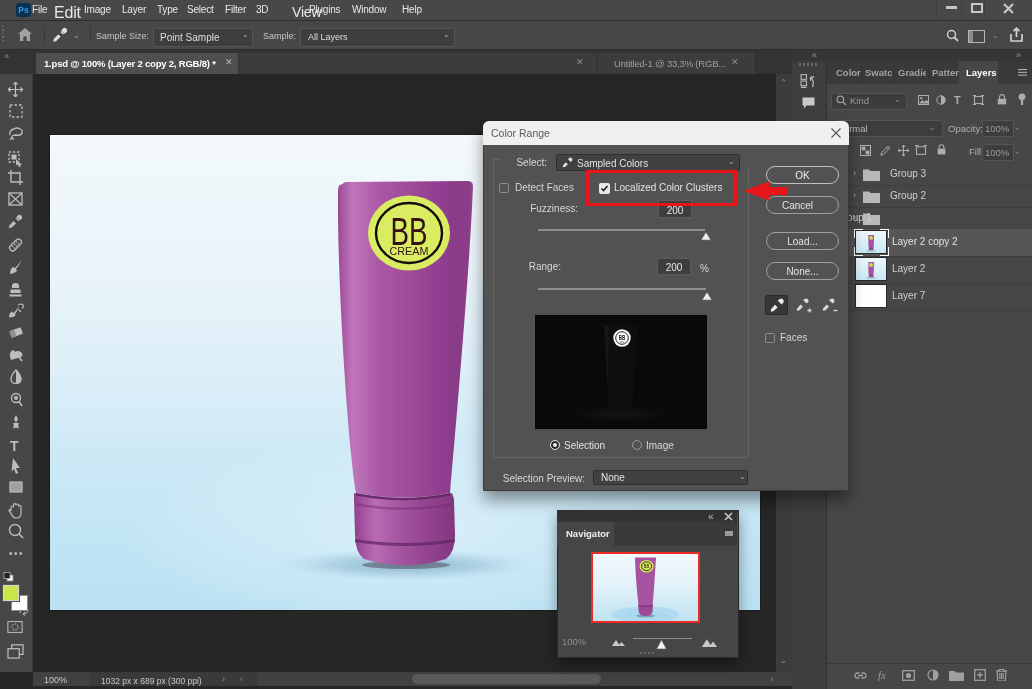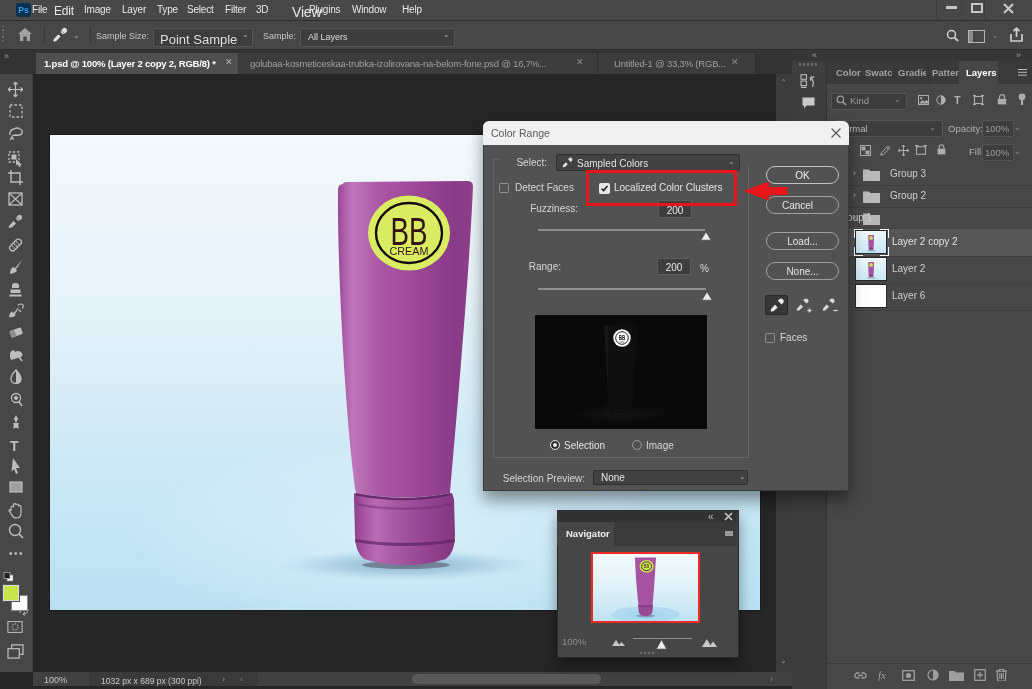--- a/index.html
+++ b/index.html
@@ -8,21 +8,21 @@
 #stage{position:relative;width:1032px;height:689px;overflow:hidden;}
 .txt{color:#dcdcdc;font-size:10px;white-space:nowrap;}
 </style>
 </head>
 <body>
 <div id="stage">
 
 <div class="abs" style="left:0;top:0;width:1032px;height:20px;background:#484848;border-bottom:1px solid #2d2d2d;"></div>
 <div class="abs" style="left:16px;top:3px;width:15px;height:14px;background:#0a3150;border-radius:3px;color:#2f9fee;font-size:8.5px;font-weight:bold;text-align:center;line-height:14px;">Ps</div>
 <div class="abs txt" style="left:32px;top:4px;font-size:10px;color:#e8e8e8;letter-spacing:-0.2px;">File</div>
-<div class="abs txt" style="left:54px;top:4px;font-size:12px;color:#e8e8e8;letter-spacing:-0.2px;">Edit</div>
+<div class="abs txt" style="left:54px;top:4px;font-size:16px;color:#e8e8e8;letter-spacing:-0.2px;">Edit</div>
 <div class="abs txt" style="left:84px;top:4px;font-size:10px;color:#e8e8e8;letter-spacing:-0.2px;">Image</div>
 <div class="abs txt" style="left:122px;top:4px;font-size:10px;color:#e8e8e8;letter-spacing:-0.2px;">Layer</div>
 <div class="abs txt" style="left:157px;top:4px;font-size:10px;color:#e8e8e8;letter-spacing:-0.2px;">Type</div>
 <div class="abs txt" style="left:187px;top:4px;font-size:10px;color:#e8e8e8;letter-spacing:-0.2px;">Select</div>
 <div class="abs txt" style="left:225px;top:4px;font-size:10px;color:#e8e8e8;letter-spacing:-0.2px;">Filter</div>
 <div class="abs txt" style="left:256px;top:4px;font-size:10px;color:#e8e8e8;letter-spacing:-0.2px;">3D</div>
 <div class="abs txt" style="left:292px;top:4px;font-size:14px;color:#e8e8e8;letter-spacing:-0.2px;">View</div>
 <div class="abs txt" style="left:309px;top:4px;font-size:10px;color:#e8e8e8;letter-spacing:-0.2px;">Plugins</div>
 <div class="abs txt" style="left:352px;top:4px;font-size:10px;color:#e8e8e8;letter-spacing:-0.2px;">Window</div>
 <div class="abs txt" style="left:402px;top:4px;font-size:10px;color:#e8e8e8;letter-spacing:-0.2px;">Help</div>
@@ -46,21 +46,21 @@
 
 <svg class="abs" style="left:52px;top:27px;" width="16" height="16" viewBox="0 0 16 16">
       <path d="M2 14 L7.5 8.5 M9 4.5 L11.5 7" stroke="#e0e0e0" stroke-width="1.6"></path>
       <path d="M6.2 7.5 L8.5 9.8 L4 14.2 L1.6 14.4 L1.8 12 Z" fill="#e0e0e0"></path>
       <path d="M9.2 3.2 L12.8 6.8 L14.6 5 C15.4 4.2 15.4 2.8 14.6 2 L14 1.4 C13.2 0.6 11.8 0.6 11 1.4 Z" fill="#e0e0e0"></path>
     </svg>
 <div class="abs txt" style="left:73px;top:31px;color:#b0b0b0;font-size:8px;">⌄</div>
 <div class="abs" style="left:90px;top:27px;width:1px;height:16px;background:#383838;"></div>
 <div class="abs txt" style="left:96px;top:31px;color:#c6c6c6;font-size:9px;">Sample Size:</div>
 <div class="abs" style="left:153px;top:28px;width:98px;height:17px;background:#3d3d3d;border:1px solid #555;border-radius:2px;"></div>
-<div class="abs txt" style="left:160px;top:32px;color:#dedede;font-size:13px;">Point Sample</div>
+<div class="abs txt" style="left:160px;top:32px;color:#dedede;font-size:10px;">Point Sample</div>
 <div class="abs txt" style="left:242px;top:30px;color:#b0b0b0;font-size:8px;">⌄</div>
 <div class="abs txt" style="left:263px;top:31px;color:#c6c6c6;font-size:9px;">Sample:</div>
 <div class="abs" style="left:300px;top:28px;width:153px;height:17px;background:#3d3d3d;border:1px solid #555;border-radius:2px;"></div>
 <div class="abs txt" style="left:308px;top:32px;color:#dedede;font-size:9px;">All Layers</div>
 <div class="abs txt" style="left:443px;top:30px;color:#b0b0b0;font-size:8px;">⌄</div>
 
 <svg class="abs" style="left:946px;top:29px;" width="13" height="13" viewBox="0 0 13 13">
       <circle cx="5.5" cy="5.5" r="4" fill="none" stroke="#cfcfcf" stroke-width="1.5"></circle>
       <path d="M8.5 8.5 L12 12" stroke="#cfcfcf" stroke-width="1.8"></path>
     </svg>
@@ -74,21 +74,20 @@
     </svg>
 
 <div class="abs" style="left:0;top:50px;width:1032px;height:24px;background:#333333;"></div>
 <div class="abs txt" style="left:4px;top:51px;color:#9a9a9a;font-size:9px;">»</div>
 
 <div class="abs" style="left:36px;top:53px;width:202px;height:21px;background:#4f4f4f;"></div>
 <div class="abs txt" style="left:44px;top:58px;color:#ffffff;font-weight:bold;font-size:9.5px;letter-spacing:-0.2px;">1.psd @ 100% (Layer 2 copy 2, RGB/8) *</div>
 <div class="abs txt" style="left:225px;top:57px;color:#b8b8b8;font-size:9px;">✕</div>
 
 <div class="abs" style="left:239px;top:53px;width:358px;height:21px;background:#3c3c3c;border-right:1px solid #2e2e2e;"></div>
-<div class="abs txt" style="left:250px;top:58px;color:#9f9f9f;font-size:9.5px;letter-spacing:-0.2px;">golubaa-kosmeticeskaa-trubka-izolirovana-na-belom-fone.psd @ 16,7%...</div>
 <div class="abs txt" style="left:576px;top:57px;color:#8f8f8f;font-size:9px;">✕</div>
 
 <div class="abs" style="left:598px;top:53px;width:157px;height:21px;background:#3c3c3c;border-right:1px solid #2e2e2e;"></div>
 <div class="abs txt" style="left:614px;top:58px;color:#9f9f9f;font-size:9.5px;letter-spacing:-0.2px;">Untitled-1 @ 33,3% (RGB...</div>
 <div class="abs txt" style="left:731px;top:57px;color:#8f8f8f;font-size:9px;">✕</div>
 
 <div class="abs" style="left:0;top:74px;width:32px;height:598px;background:#474747;border-right:1px solid #3a3a3a;"></div>
 <div id="tools" class="abs" style="left:0;top:74px;width:32px;height:598px;">
 <svg class="abs" style="left:8px;top:8px" width="15" height="15" viewBox="0 0 15 15">
         <path d="M7.5 0 L7.5 15 M0 7.5 L15 7.5 M7.5 0 L5.5 2.6 M7.5 0 L9.5 2.6 M7.5 15 L5.5 12.4 M7.5 15 L9.5 12.4 M0 7.5 L2.6 5.5 M0 7.5 L2.6 9.5 M15 7.5 L12.4 5.5 M15 7.5 L12.4 9.5" stroke="#bdbdbd" stroke-width="1.2"></path>
@@ -404,21 +403,21 @@
 <svg class="abs" style="left:856px;top:258px;" width="30" height="22" viewBox="0 0 30 22">
         <path d="M12.3,4 L18,4 L17.8,15.5 Q15.1,16.3 12.4,15.5 Z" fill="#a653a1"></path>
         <path d="M12.7,15.8 L17.5,15.8 L17.4,19 L12.8,19 Z" fill="#94458f"></path>
         <circle cx="15.1" cy="6.9" r="1.9" fill="#cde24e"></circle>
         <ellipse cx="15.2" cy="19.8" rx="4.8" ry="0.9" fill="#9db7c6"></ellipse>
       </svg>
 <div class="abs txt" style="left:892px;top:263px;color:#cfcfcf;">Layer 2</div>
 
 <div class="abs" style="left:827px;top:283px;width:205px;height:27px;border-bottom:1px solid #3e3e3e;"></div>
 <div class="abs" style="left:856px;top:285px;width:30px;height:22px;background:#ffffff;outline:1px solid #282828;"></div>
-<div class="abs txt" style="left:892px;top:290px;color:#cfcfcf;">Layer 6</div>
+<div class="abs txt" style="left:892px;top:290px;color:#cfcfcf;">Layer 7</div>
 </div>
 
 <div class="abs" style="left:827px;top:663px;width:205px;height:1px;background:#3a3a3a;"></div>
 <div id="layerbottom">
 <svg class="abs" style="left:854px;top:671px;" width="13" height="10" viewBox="0 0 13 10">
         <path d="M5.5 7 L3.5 7 a2.5 2.5 0 0 1 0 -5 L5.5 2 M7.5 2 L9.5 2 a2.5 2.5 0 0 1 0 5 L7.5 7 M4 4.5 L9 4.5" fill="none" stroke="#9f9f9f" stroke-width="1.3"></path>
       </svg>
 <div class="abs" style="left:878px;top:669px;color:#9f9f9f;font-size:11px;font-style:italic;font-family:'Liberation Serif';">fx</div>
 <svg class="abs" style="left:902px;top:670px;" width="13" height="11" viewBox="0 0 13 11">
         <rect x="0.7" y="0.7" width="11.6" height="9.6" fill="none" stroke="#9f9f9f" stroke-width="1.3"></rect>

